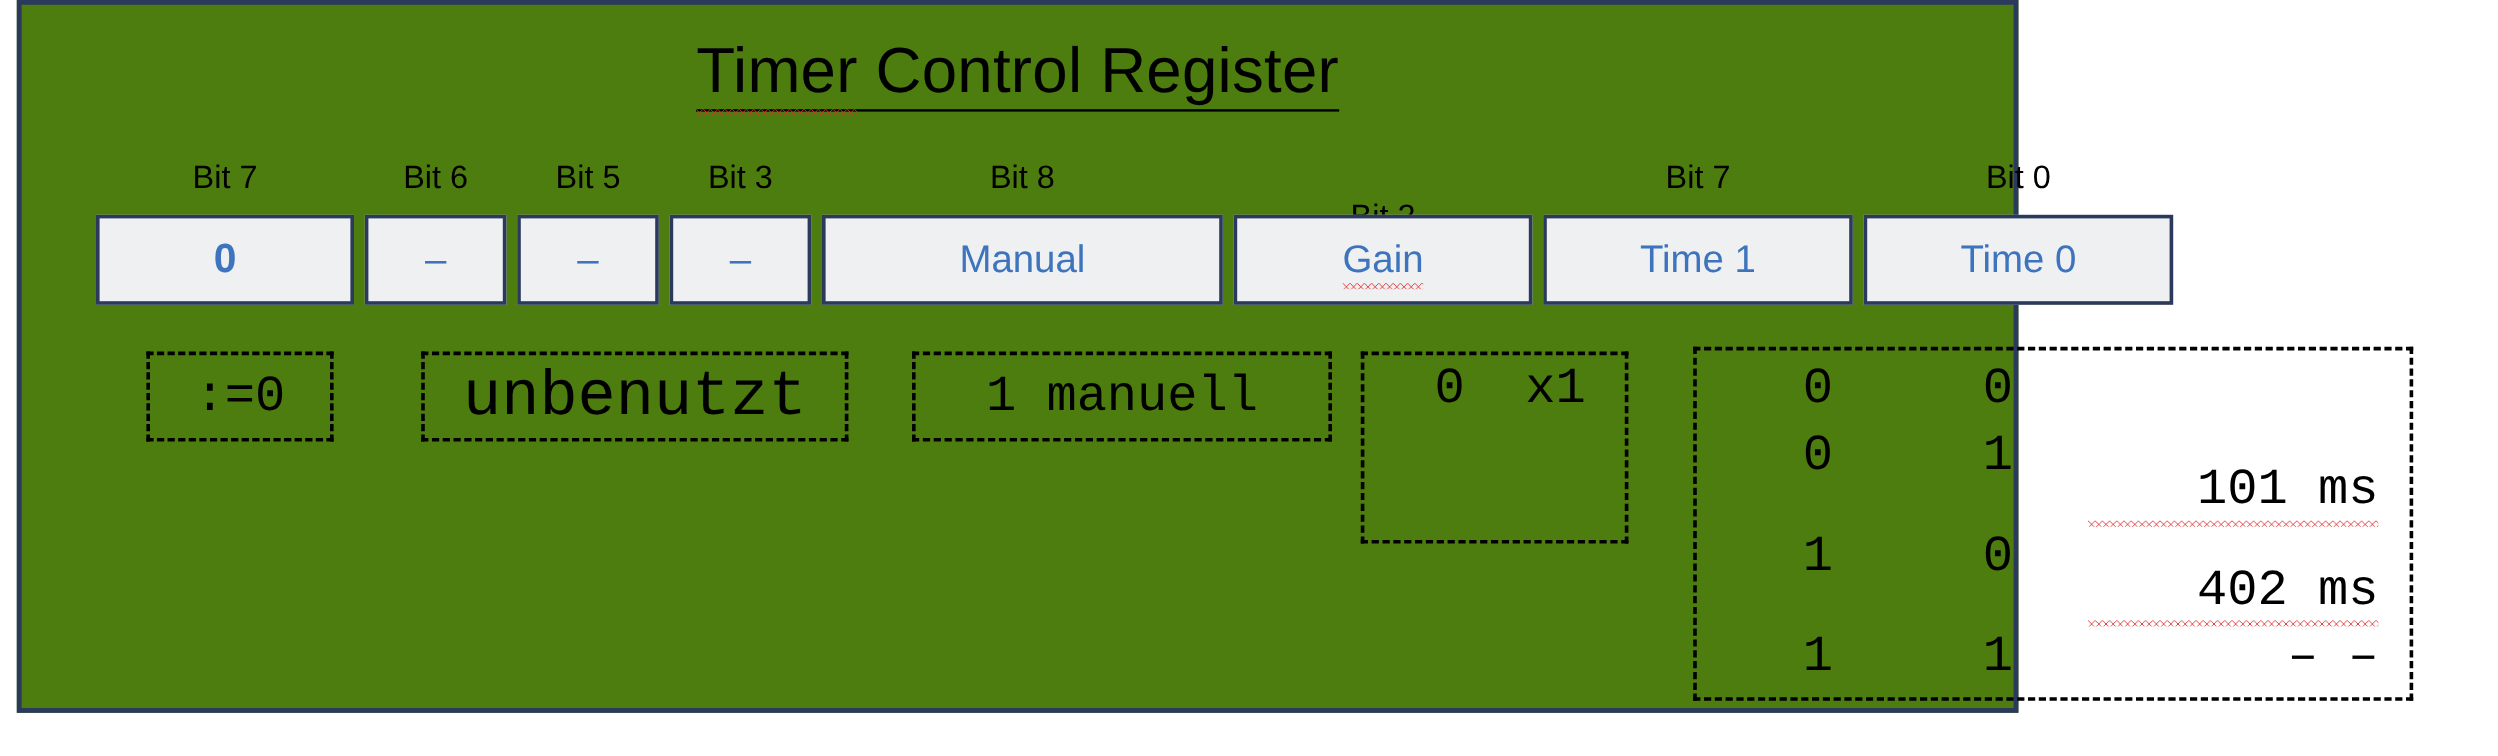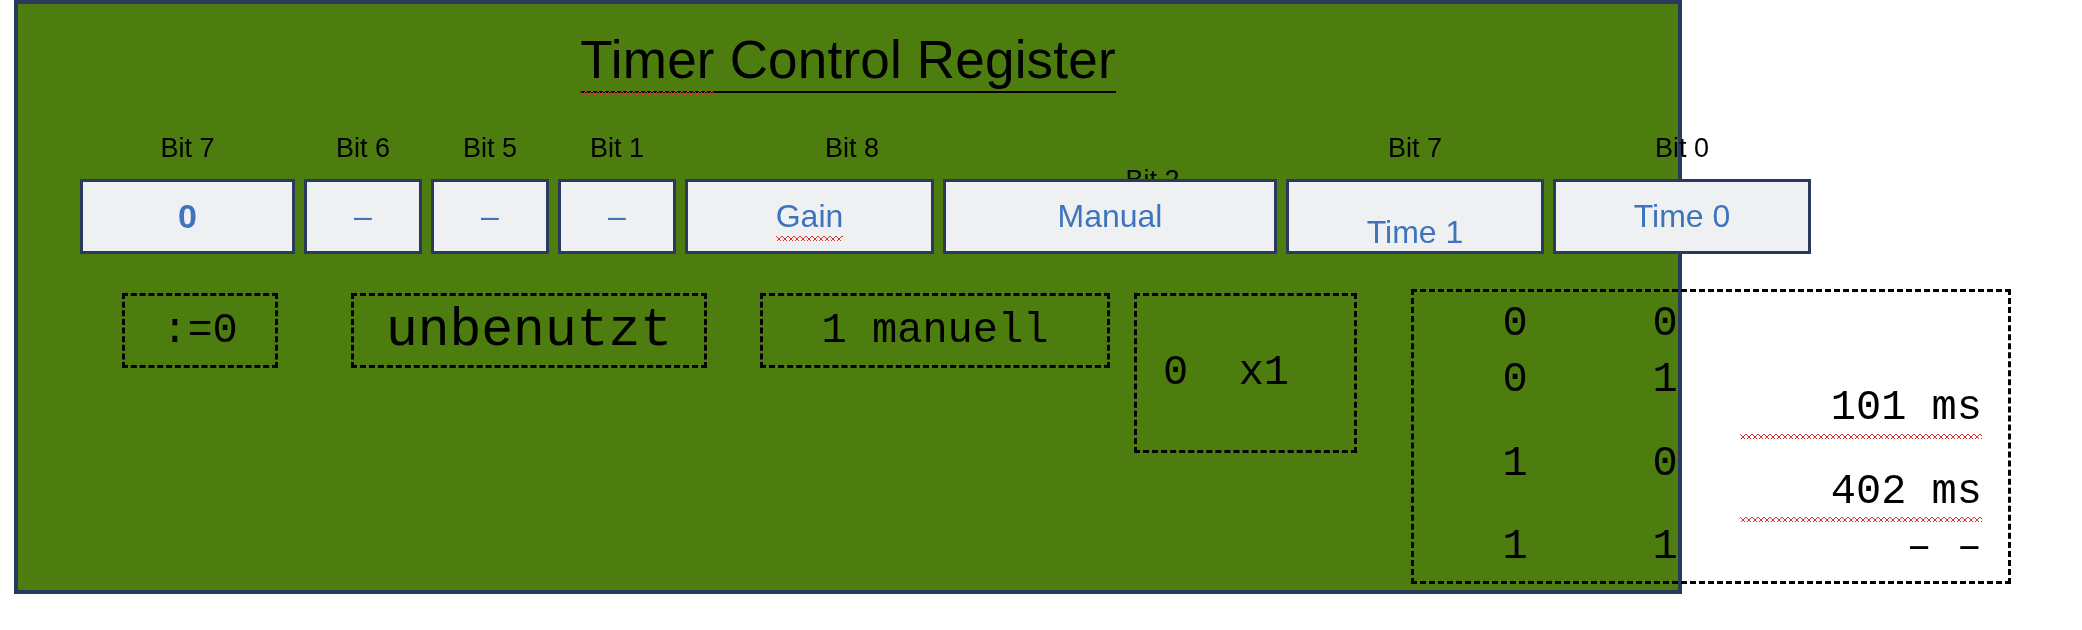--- a/index.html
+++ b/index.html
@@ -134,21 +134,21 @@
     left: 333px; top: 289px;  width: 356px;  height: 75px;
     font-size: 53px;
   }
   #ann-manual {
     left: 742px; top: 289px;  width: 350px;  height: 75px;
     font-size: 42px;
   }
   #ann-gain {
     left: 1116px; top: 289px; width: 223px;  height: 160px;
     font-size: 42px;
-    flex-direction: column;
+    flex-direction: row;
     align-items: flex-start;
     justify-content: center;
     padding-left: 26px;
     line-height: 1.35;
   }
   #ann-timing {
     left: 1393px; top: 285px; width: 600px;  height: 295px;
     font-size: 42px;
     flex-direction: column;
     align-items: stretch;
@@ -195,47 +195,47 @@
 <div id="panel">
 
   <div id="title-wrap">
     <div id="title"><span class="squiggle">Timer</span><span> Control Register</span></div>
   </div>
 
   <div id="bit-labels">
     <div class="bit-label" style="width:215px;margin-right:9px;">Bit 7</div>
     <div class="bit-label" style="width:118px;margin-right:9px;">Bit 6</div>
     <div class="bit-label" style="width:118px;margin-right:9px;">Bit 5</div>
-    <div class="bit-label" style="width:118px;margin-right:9px;">Bit 1</div>
+    <div class="bit-label" style="width:118px;margin-right:9px;">Bit 3</div>
     <div class="bit-label" style="width:334px;margin-right:9px;">Bit 8</div>
     <div class="bit-label" style="width:249px;margin-right:9px;margin-top:32px;">Bit 2</div>
     <div class="bit-label" style="width:258px;margin-right:9px;">Bit 7</div>
     <div class="bit-label" style="width:258px;">Bit 0</div>
   </div>
 
   <div id="bit-boxes">
     <div class="bit-box bold-val" style="width:215px;">
       <span class="cell-text">0</span>
     </div>
     <div class="bit-box" style="width:118px;">
       <span class="cell-text">–</span>
     </div>
     <div class="bit-box" style="width:118px;">
       <span class="cell-text">–</span>
     </div>
     <div class="bit-box" style="width:118px;">
       <span class="cell-text">–</span>
     </div>
+    <div class="bit-box" style="width:334px;">
+      <span class="cell-text">Manual</span>
+    </div>
     <div class="bit-box" style="width:249px;">
       <span class="cell-text squiggle">Gain</span>
     </div>
-    <div class="bit-box" style="width:334px;">
-      <span class="cell-text">Manual</span>
-    </div>
-    <div class="bit-box" style="width:258px;align-items:flex-end;">
+    <div class="bit-box" style="width:258px;">
       <span class="cell-text">Time 1</span>
     </div>
     <div class="bit-box" style="width:258px;">
       <span class="cell-text">Time 0</span>
     </div>
   </div>
 
   <div class="dashed-box" id="ann-bit7">
     <span>:=0</span>
   </div>

